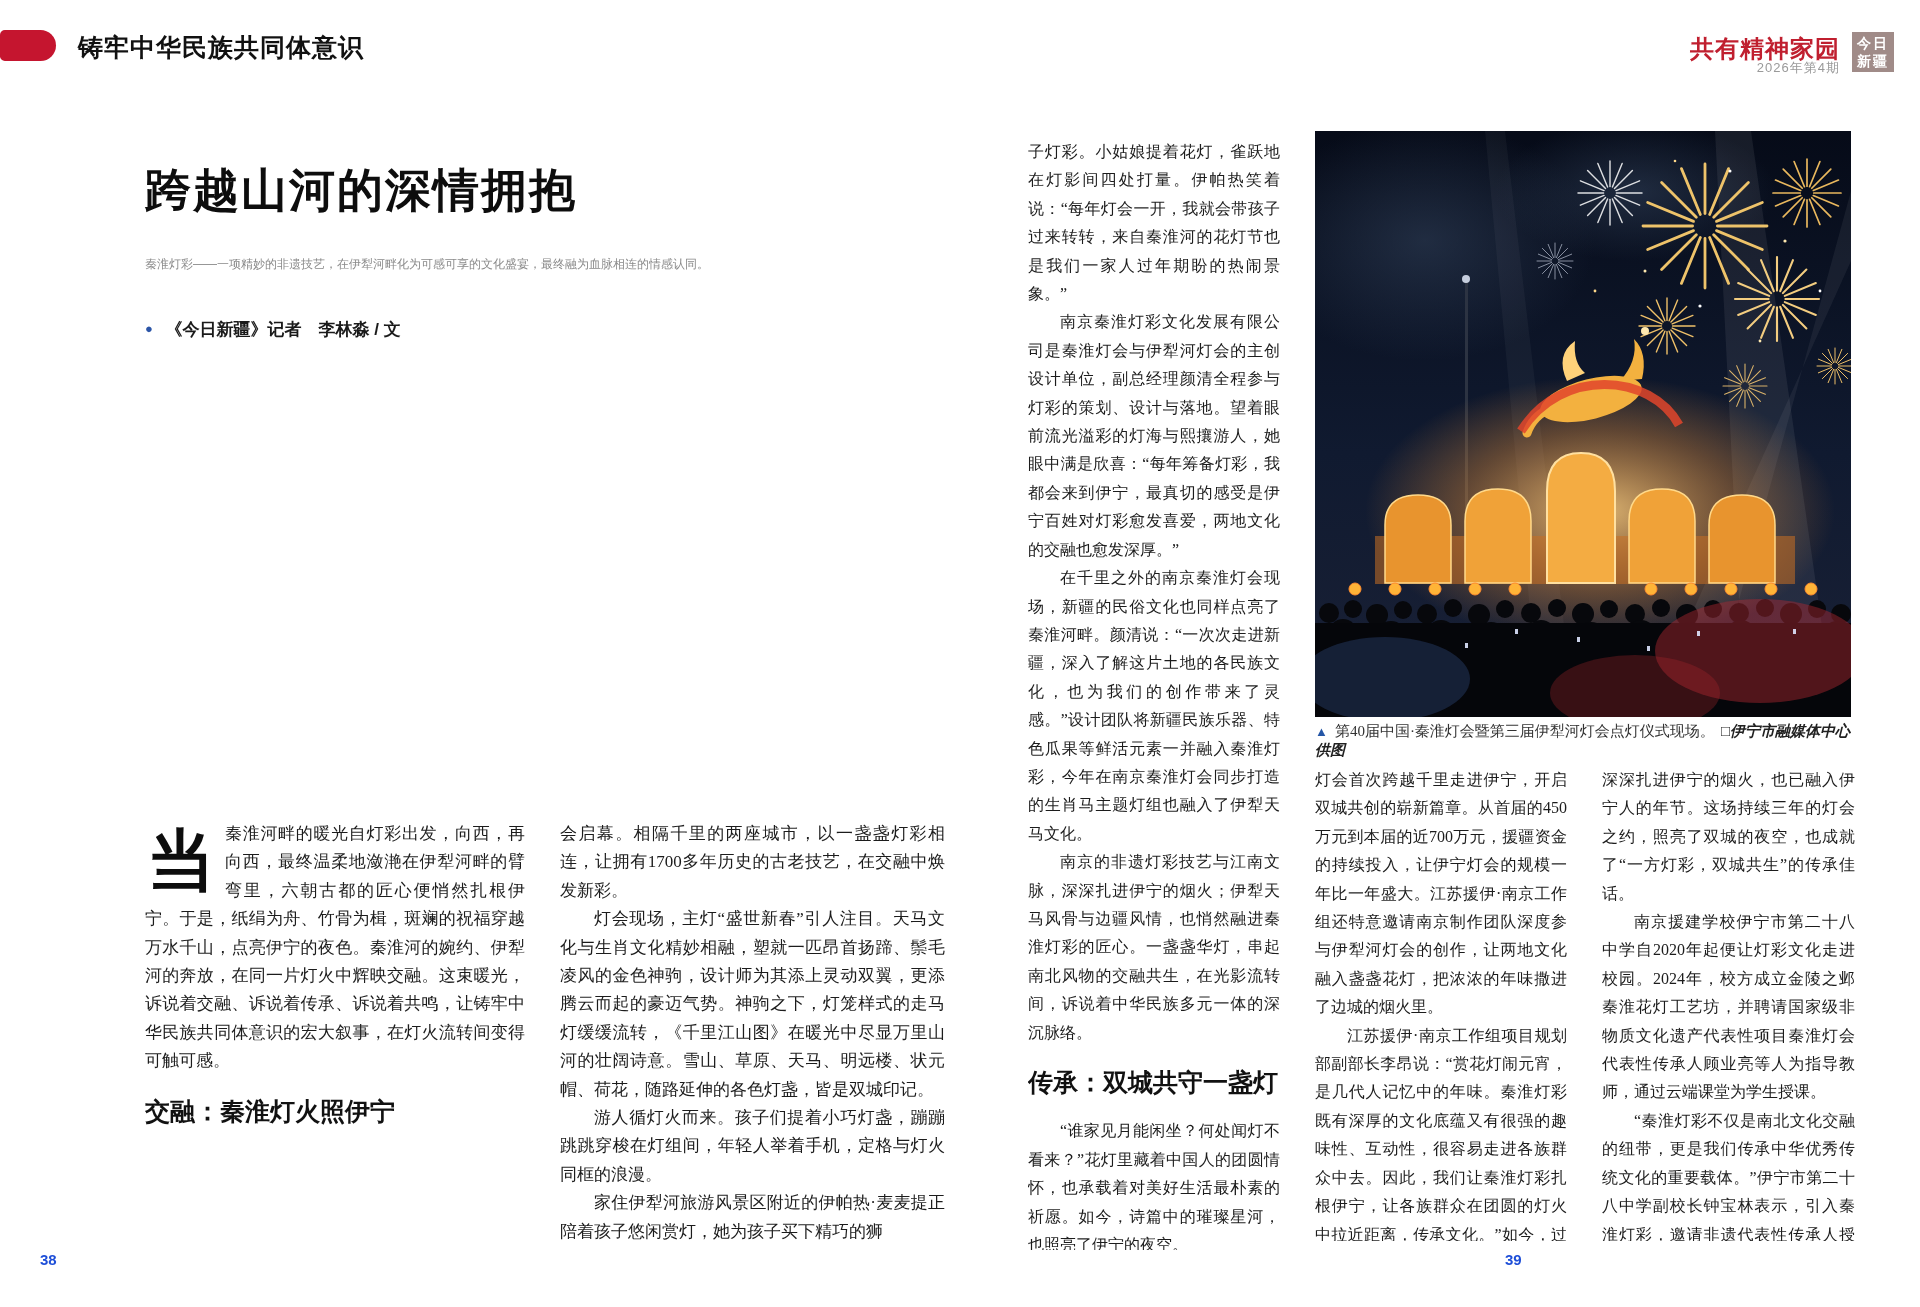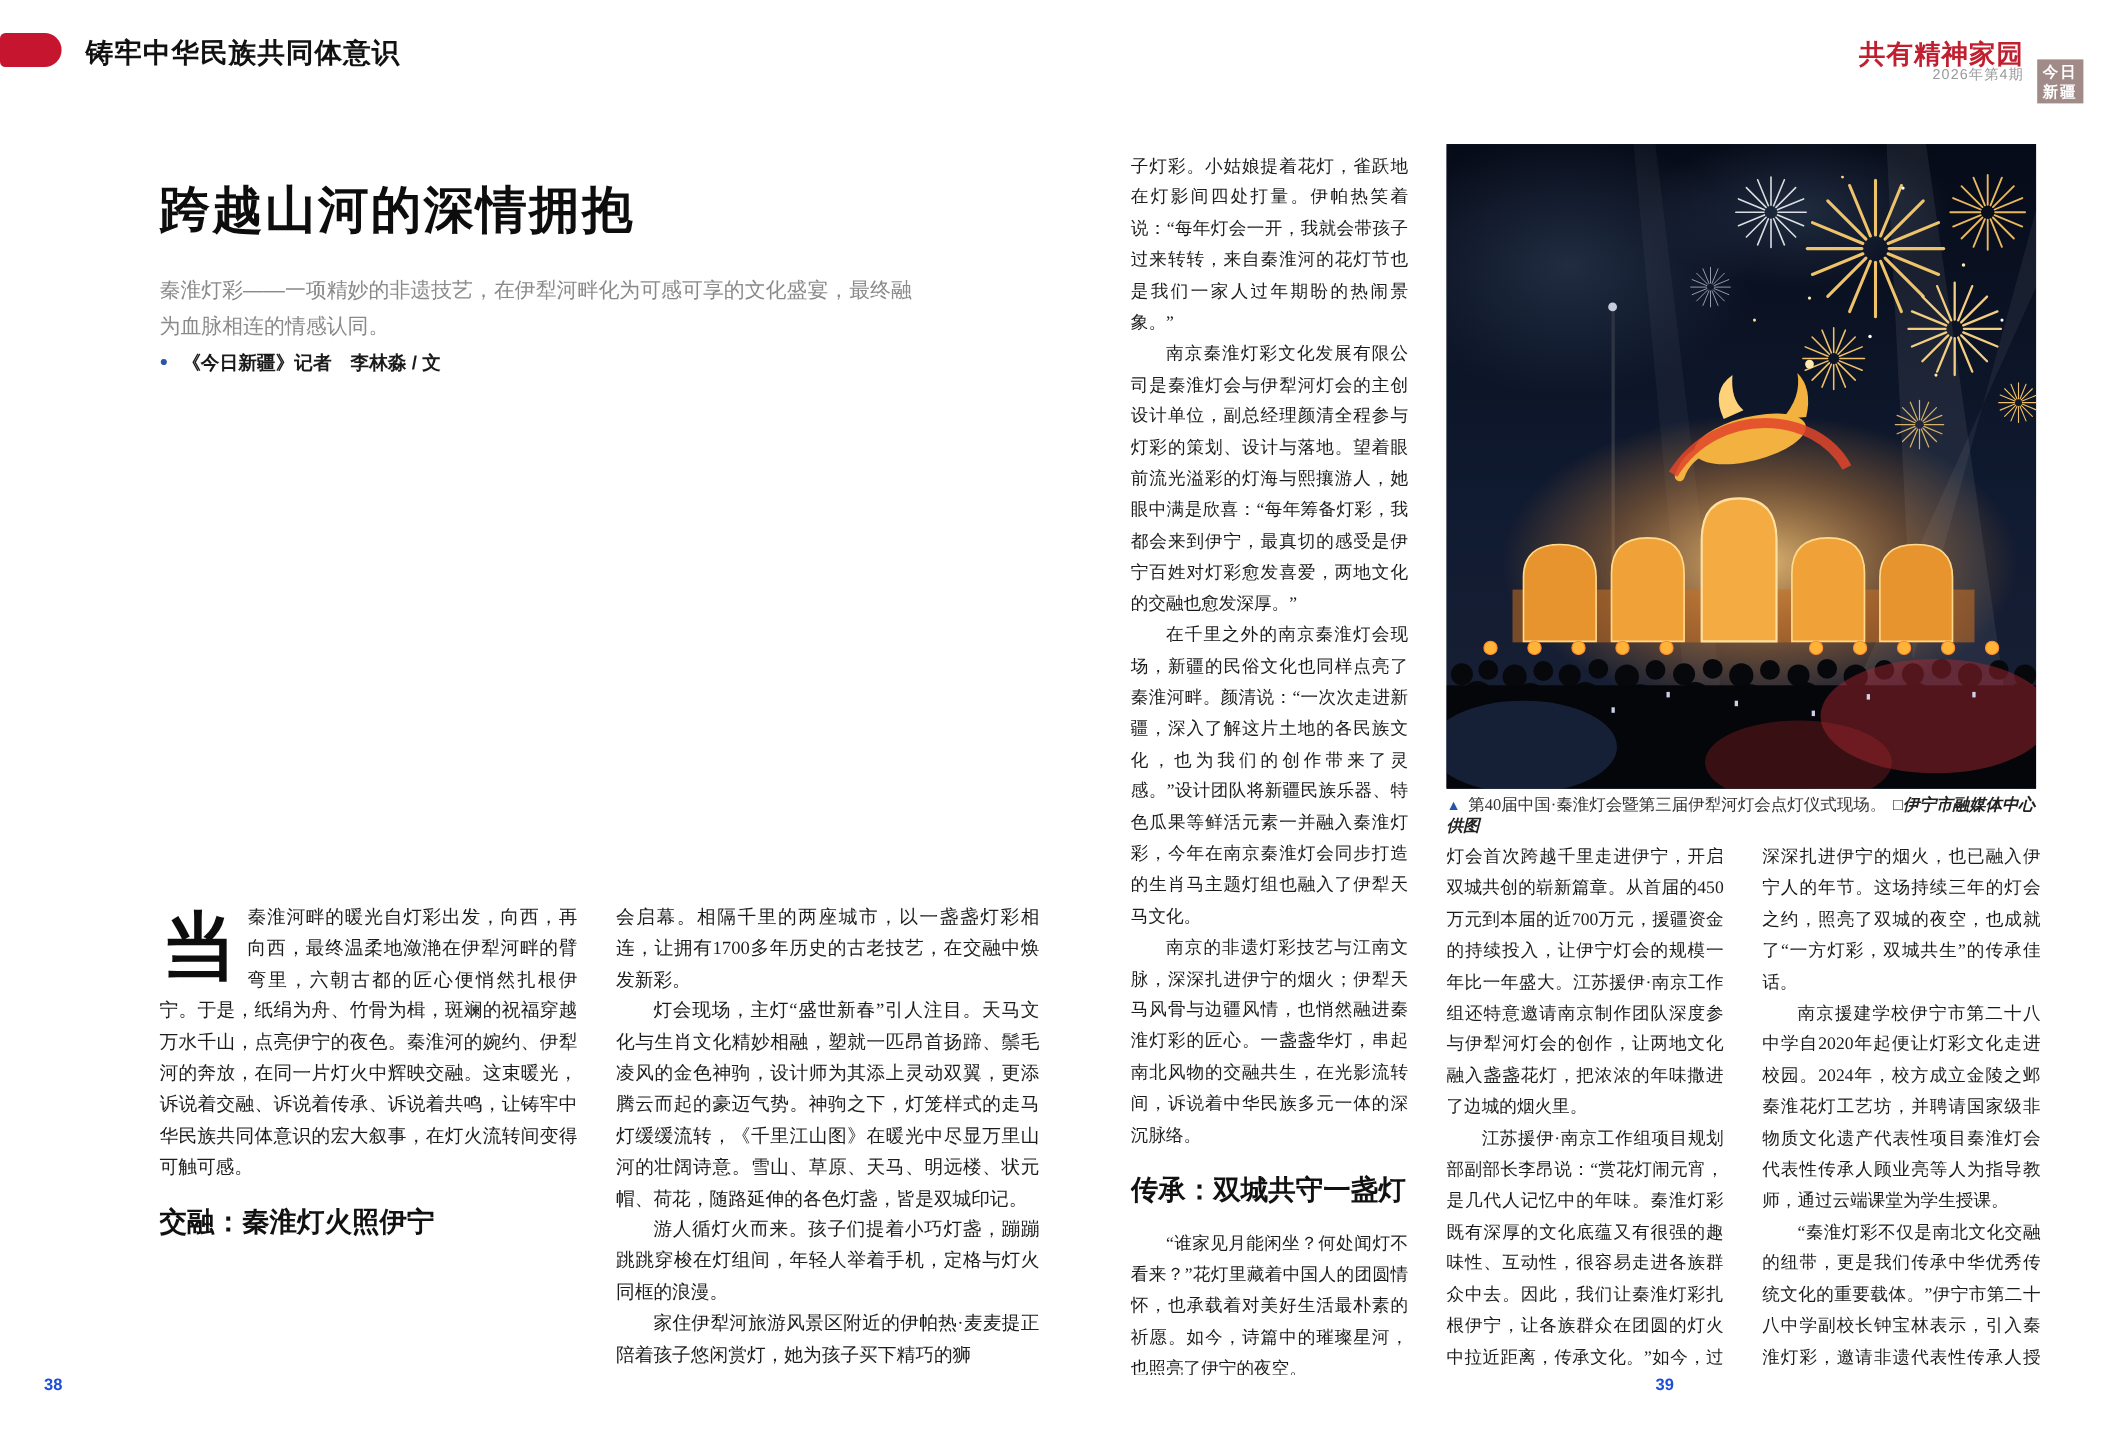--- a/index.html
+++ b/index.html
@@ -16,27 +16,27 @@
               border-radius:5px 16px 16px 5px;}
   .kicker-text{left:78px;top:31px;font-family:var(--serif);font-weight:700;
                font-size:25px;letter-spacing:1px;color:#111;}
   .section-label{top:33px;right:80px;font-family:var(--sans);font-weight:700;
                  font-size:24px;letter-spacing:1px;color:#c01f2f;text-align:right;}
   .issue-label{top:59px;right:80px;font-family:var(--sans);font-size:13px;
                color:#9a9a9a;text-align:right;letter-spacing:1px;}
   .logo-badge{top:32px;left:1852px;width:42px;height:40px;background:#a08b88;
               color:#fff;font-family:var(--sans);font-weight:700;font-size:14px;
               line-height:18px;text-align:center;display:flex;flex-direction:column;
-              justify-content:center;letter-spacing:2px;margin-top:22px;}
+              justify-content:center;letter-spacing:2px;}
 
   
   .headline{left:145px;top:160px;font-family:var(--sans);font-weight:700;
             font-size:46px;letter-spacing:2px;color:#0d0d0d;}
   .deck{left:145px;top:248px;width:700px;font-family:var(--sans);
-        font-size:19px;line-height:33px;color:#8a8a8a;}
+        font-size:12px;line-height:33px;color:#8a8a8a;}
   .byline{left:145px;top:318px;font-family:var(--sans);font-size:17px;
           font-weight:700;color:#1a1a1a;}
   .byline .dot{color:#2b55a7;font-size:13px;vertical-align:2px;margin-right:8px;}
 
   
   .bodycol{text-align:justify;overflow:hidden;}
   .bodycol p{margin:0;text-indent:2em;}
   .bodycol p.noindent{text-indent:0;}
   .lcol{font-size:17px;line-height:28.4px;}
   .rcol{font-size:16px;line-height:28.4px;}

